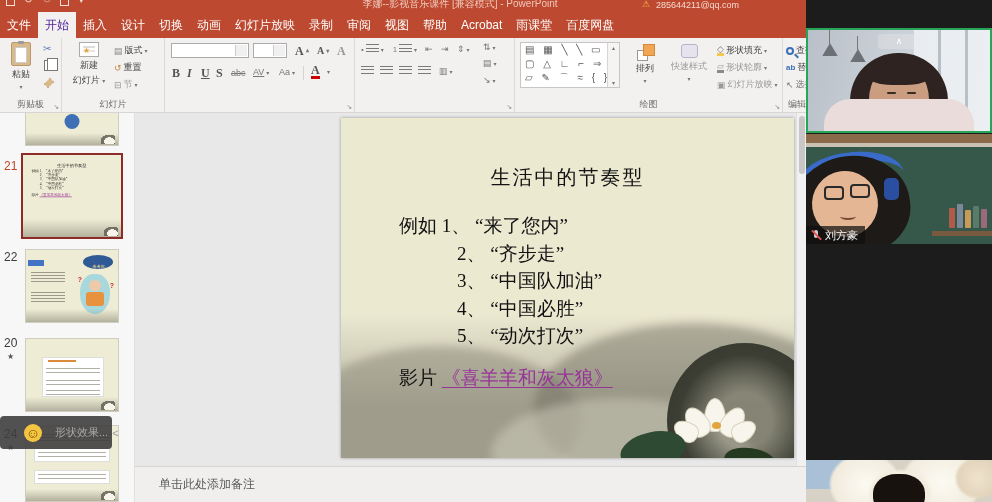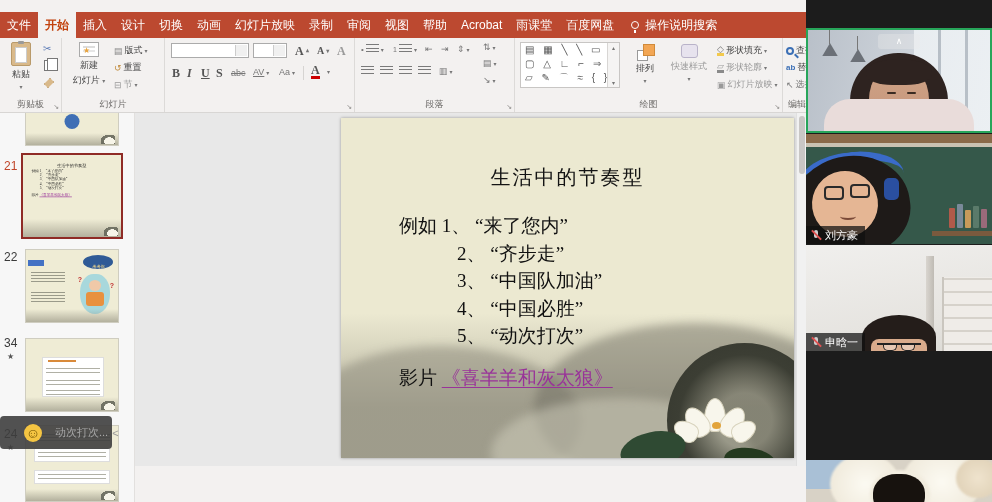--- a/index.html
+++ b/index.html
@@ -12,21 +12,21 @@
 .titlebar{position:absolute;left:0;top:0;right:0;height:12px;background:#bc4930;color:#fff;overflow:hidden}
 .qat{position:absolute;left:6px;top:-7px;display:flex;gap:9px;align-items:flex-end;font-size:11px;color:#f4ded6}
 .qat .box{width:9px;height:9px;border:1px solid #f4ded6;background:transparent}
 .qat .dim{opacity:.55}
 .doc-title{position:absolute;left:300px;width:320px;top:-3px;text-align:center;font-size:10px;color:#f0c9bc;white-space:nowrap}
 .tb-warn{position:absolute;left:642px;top:-1px;font-size:9px;color:#f6c244}
 .tb-account{position:absolute;left:656px;top:0;font-size:9px;color:#f6d9cf;white-space:nowrap}
 
 .tabrow{position:absolute;left:0;top:12px;right:0;height:26px;background:#bc4930;display:flex;align-items:stretch;color:#fff;font-size:12px}
 .tab{padding:0 7px;display:flex;align-items:center;white-space:nowrap;cursor:default}
-.tab.active{background:#f3f1f0;color:#c2410c;font-weight:bold}
+.tab.active{background:#f3f1f0;color:#4c1d95;font-weight:normal}
 .tellme{display:flex;align-items:center;gap:6px;margin-left:10px;white-space:nowrap}
 .bulb{width:8px;height:8px;border:1px solid #fff;border-radius:50%;position:relative}
 .bulb::after{content:"";position:absolute;left:2px;top:8px;width:2px;height:3px;background:#fff}
 
 .ribbon{position:absolute;left:0;top:38px;right:0;height:74px;background:#f3f1f0;color:#444;font-size:9px}
 .rb-bottom{position:absolute;left:0;top:112px;right:0;height:1px;background:#d8d6d4}
 .rgroup{position:absolute;top:0;bottom:0;border-right:1px solid #dcdad8}
 .glabel{position:absolute;bottom:1px;left:0;right:0;text-align:center;color:#6d6b69;font-size:9px}
 .launcher{position:absolute;bottom:1px;right:2px;font-size:7px;color:#8a8886}
 .caret{font-size:6px;color:#777;vertical-align:middle}
@@ -191,40 +191,48 @@
 .fur{position:absolute;border-radius:50%;background:radial-gradient(circle,#fcfaf2 0%,#efe9da 80%);filter:blur(1px)}
 .snout{position:absolute;left:50%;bottom:-14px;transform:translateX(-50%);width:52px;height:42px;background:#17120e;border-radius:45%}
 </style>
 </head>
 <body>
 
 <div class="app">
 
   <div class="ppt">
 
+    <div class="titlebar">
+      <div class="qat">
+        <span class="box"></span>
+        <span>↺</span>
+        <span class="dim">↻</span>
+        <span class="box"></span>
+        <span>▾</span>
+      </div>
+      <div class="doc-title">李娜--影视音乐课件 [兼容模式] - PowerPoint</div>
+      <span class="tb-warn">⚠</span>
+      <span class="tb-account">285644211@qq.com</span>
+    </div>
 
     <div class="tabrow">
       <span class="tab">文件</span>
       <span class="tab active">开始</span>
       <span class="tab">插入</span>
       <span class="tab">设计</span>
       <span class="tab">切换</span>
       <span class="tab">动画</span>
       <span class="tab">幻灯片放映</span>
       <span class="tab">录制</span>
       <span class="tab">审阅</span>
       <span class="tab">视图</span>
       <span class="tab">帮助</span>
       <span class="tab">Acrobat</span>
       <span class="tab">雨课堂</span>
       <span class="tab">百度网盘</span>
-      <span class="tellme">
-        <span class="bulb"></span>
-        <span>操作说明搜索</span>
-      </span>
     </div>
 
     <div class="ribbon">
 
       <div class="rgroup" style="left:0;width:62px">
         <div class="gbtn" style="left:3px;top:4px;flex-direction:column;width:36px">
           <span class="clip"></span>
           <span>粘贴</span>
           <span class="caret">▾</span>
         </div>
@@ -356,21 +364,20 @@
         <div class="gbtn" style="left:44px;top:28px">
             <span class="plines"></span>
           </div>
         <div class="gbtn" style="left:63px;top:28px">
             <span class="plines"></span>
           </div>
         <div class="gbtn" style="left:84px;top:28px;color:#777">
             <span>▥</span>
             <span class="caret">▾</span>
           </div>
-        <div class="glabel">段落</div>
         <span class="launcher">↘</span>
       </div>
 
       <div class="rgroup" style="left:515px;width:268px">
         <div class="shape-gallery">
           <div class="sg-row">▤ ▦ ╲ ╲ ▭ ◯</div>
           <div class="sg-row">▢ △ ∟ ⌐ ⇒ ⇓</div>
           <div class="sg-row">▱ ✎ ⌒ ≈ { }</div>
           <div class="sg-scroll">
             <span>▴</span>
@@ -452,21 +459,21 @@
         <div class="badge22"><span>考考你</span></div>
         <span class="blab"></span>
         <div class="tblock" style="left:5px;top:22px"></div>
         <div class="tblock" style="left:5px;top:42px"></div>
         <div class="kid"></div>
         <span class="qmark" style="right:36px;top:26px">?</span>
         <span class="qmark" style="right:4px;top:32px">?</span>
         <div class="mini-mtn" style="height:18%"></div>
       </div>
 
-      <span class="tnum" style="top:223px">34</span>
+      <span class="tnum" style="top:223px">20</span>
       <span class="tstar" style="top:239px">★</span>
       <div class="thumb" style="top:225px;height:74px">
         <div class="t23title"></div>
         <div class="nbox" style="left:16px;top:18px;width:62px;height:40px">
           <span class="otitle"></span>
           <span class="staff" style="top:10px;height:8px"></span>
           <span class="staff" style="top:22px;height:8px"></span>
           <span class="staff" style="top:32px;height:6px"></span>
         </div>
         <div class="mini-mtn" style="height:20%"></div>
@@ -518,25 +525,26 @@
           <span>影片</span>
           <span class="film-link">《喜羊羊和灰太狼》</span>
         </div>
       </div>
     </div>
 
     <div class="vscroll">
         <span class="vthumb"></span>
       </div>
 
+    <div class="notes"><span>单击此处添加备注</span></div>
 
     <div class="chat">
       <span class="chat-emoji">☺</span>
       <span class="chat-sep"></span>
-      <span class="chat-text">动次打次...</span>
+      <span class="chat-text">形状效果...</span>
       <span class="chat-sep" style="margin-left:auto"></span>
       <span class="chat-collapse">&lt;</span>
     </div>
   </div>
 
   <div class="meet">
 
 
     <div class="tile" style="top:28px;height:105px;border:2px solid #27a65a">
       <div class="scene t1bg">
@@ -574,36 +582,20 @@
           <span class="bk" style="height:22px;background:#5a7a6a"></span>
           <span class="bk" style="height:19px;background:#9a6a7a"></span>
         </div>
       </div>
       <div class="nlabel">
         <span class="mic-m" style="margin-left:4px"></span>
         <span>刘方豪</span>
       </div>
     </div>
 
-    <div class="tile" style="top:245px;height:106px">
-      <div class="scene t3bg">
-        <div class="t3pole"></div>
-        <div class="t3shelf"></div>
-        <div class="head3"></div>
-        <div class="brow3"></div>
-        <div class="gl3">
-            <i></i>
-            <i></i>
-          </div>
-      </div>
-      <div class="nlabel">
-        <span class="mic-m" style="margin-left:4px"></span>
-        <span>申晗一</span>
-      </div>
-    </div>
 
 
     <div class="tile" style="top:460px;height:42px">
       <div class="scene t5bg">
         <div class="sky5"></div>
         <span class="fur" style="left:24px;top:-6px;width:70px;height:60px"></span>
         <span class="fur" style="left:96px;top:-10px;width:80px;height:64px"></span>
         <span class="fur" style="left:64px;top:10px;width:60px;height:48px"></span>
         <span class="fur" style="left:150px;top:-2px;width:44px;height:40px;background:radial-gradient(circle,#efe3cd,#dccdb2)"></span>
         <div class="snout"></div>

